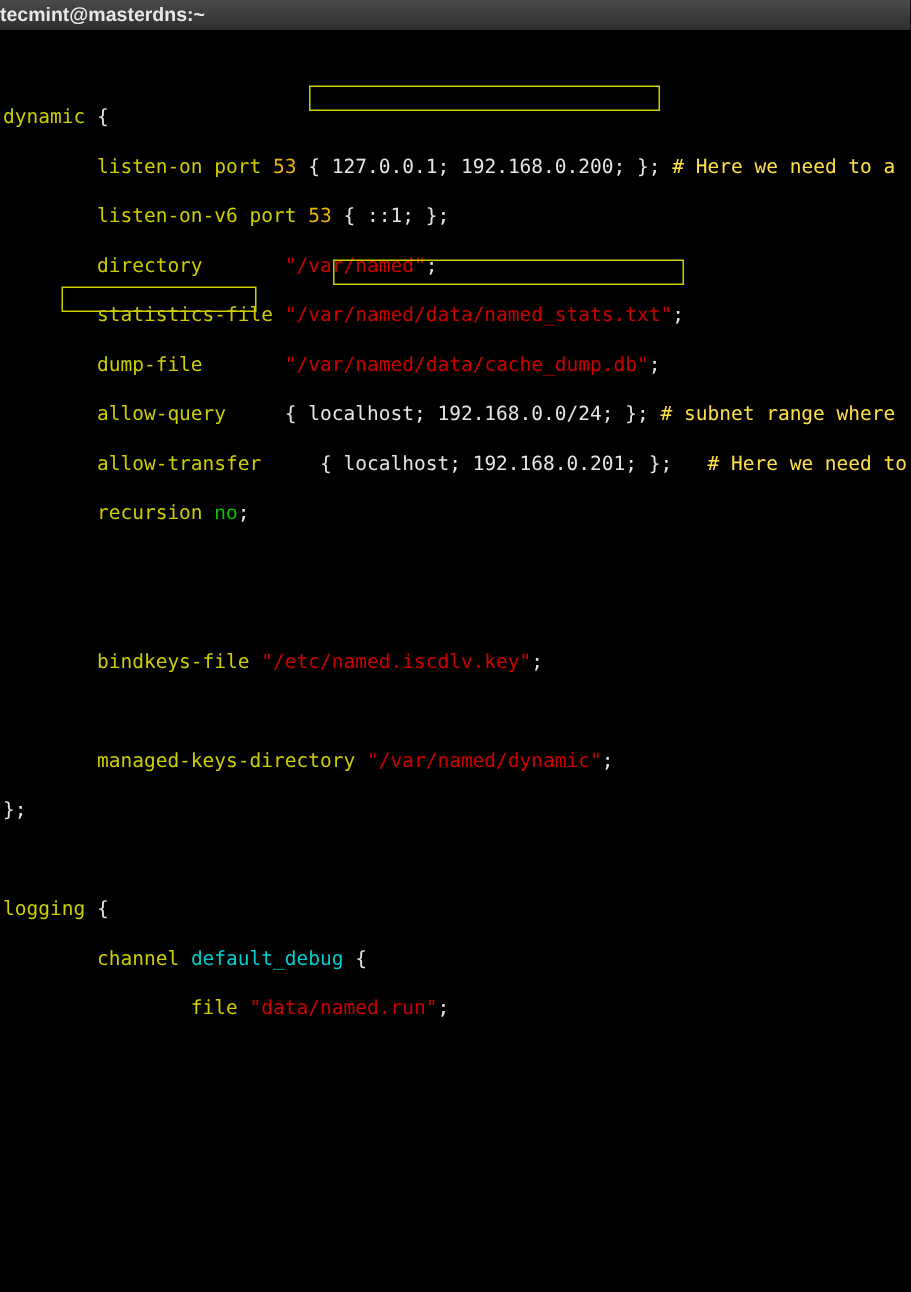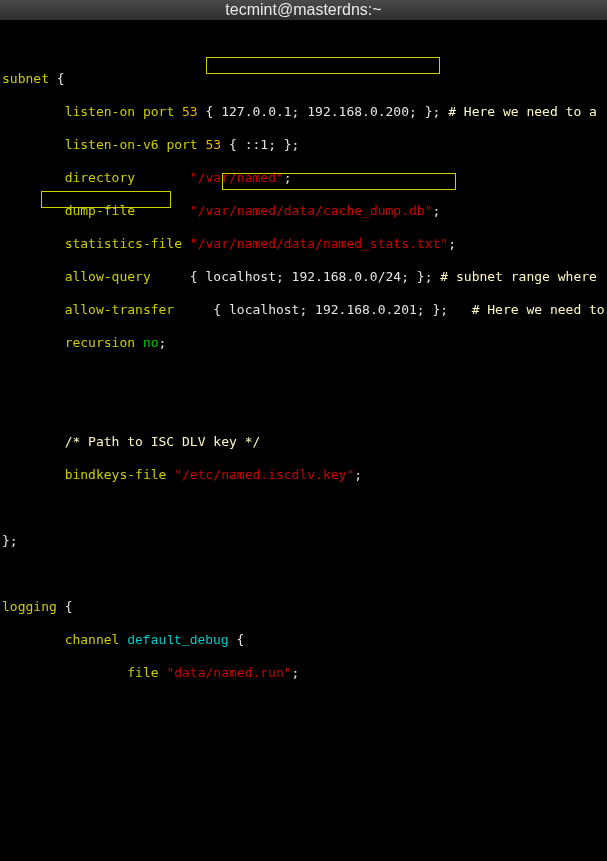--- a/index.html
+++ b/index.html
@@ -9,72 +9,71 @@
     font-family: "DejaVu Sans Mono", "Consolas", monospace;
     font-size: 13px;
     line-height: 16.5px;
     width: 607px;
     height: 861px;
     overflow: hidden;
   }
   .titlebar {
     background: linear-gradient(#4a4a4a, #2e2e2e);
     color: #e8e8e8;
-    font-weight: normal;
-    text-align: center;
+    font-weight: bold;
     height: 20px;
     line-height: 20px;
     font-family: sans-serif;
-    font-size: 16px;
+    font-size: 13px;
     border-bottom: 1px solid #000;
   }
   .term {
     position: relative;
     padding: 0;
     white-space: pre;
     color: #fff;
   }
   .line {
     padding-left: 2px;
     height: 16.5px;
   }
   .c-yel { color: #cdcd00; }
   .c-grn { color: #00cd00; font-family: Liberation Mono, monospace; }
-  .c-teal { color: #00cdcd; font-family: Liberation Mono, monospace; }
-  .c-blue { color: #fef9c3; }
+  .c-teal { color: #00cdcd; }
+  .c-blue { color: #fde047; }
   .c-mag { color: #eab308; }
   .c-red { color: #cd0000; }
   .c-wht { color: #e5e5e5; }
   .hl {
     position: absolute;
     border: 1px solid #cdcd00;
     pointer-events: none;
   }
 </style>
 </head>
 <body>
 
 <div class="titlebar">tecmint@masterdns:~</div>
 
 <div class="term">
 <div class="line"></div>
-<div class="line"><span class="c-yel">subnet</span> <span class="c-wht">{</span></div>
+<div class="line"><span class="c-yel">dynamic</span> <span class="c-wht">{</span></div>
 <div class="line">        <span class="c-yel">listen-on</span><span class="c-wht"> </span><span class="c-yel">port</span><span class="c-wht"> </span><span class="c-mag">53</span><span class="c-wht"> </span><span class="c-wht">{ 127.0.0.1; 192.168.0.200; };</span> <span class="c-blue"># Here we need to a</span></div>
 <div class="line">        <span class="c-yel">listen-on-v6</span><span class="c-wht"> </span><span class="c-yel">port</span><span class="c-wht"> </span><span class="c-mag">53</span><span class="c-wht"> </span><span class="c-wht">{ ::1; };</span></div>
 <div class="line">        <span class="c-yel">directory</span><span class="c-wht">       </span><span class="c-red">"/var/named"</span><span class="c-wht">;</span></div>
+<div class="line">        <span class="c-yel">statistics-file</span><span class="c-wht"> </span><span class="c-red">"/var/named/data/named_stats.txt"</span><span class="c-wht">;</span></div>
 <div class="line">        <span class="c-yel">dump-file</span><span class="c-wht">       </span><span class="c-red">"/var/named/data/cache_dump.db"</span><span class="c-wht">;</span></div>
-<div class="line">        <span class="c-yel">statistics-file</span><span class="c-wht"> </span><span class="c-red">"/var/named/data/named_stats.txt"</span><span class="c-wht">;</span></div>
 <div class="line">        <span class="c-yel">allow-query</span><span class="c-wht">     </span><span class="c-wht">{ localhost; 192.168.0.0/24; };</span><span class="c-wht"> </span><span class="c-blue"># subnet range where</span></div>
 <div class="line">        <span class="c-yel">allow-transfer</span><span class="c-wht">     </span><span class="c-wht">{ localhost; 192.168.0.201; };</span><span class="c-wht">   </span><span class="c-blue"># Here we need to</span></div>
 <div class="line">        <span class="c-yel">recursion</span><span class="c-wht"> </span><span class="c-grn">no</span><span class="c-wht">;</span></div>
 <div class="line"></div>
 <div class="line"></div>
-<div class="line">        <span class="c-blue">/* Path to ISC DLV key */</span></div>
 <div class="line">        <span class="c-yel">bindkeys-file</span><span class="c-wht"> </span><span class="c-red">"/etc/named.iscdlv.key"</span><span class="c-wht">;</span></div>
 <div class="line"></div>
+<div class="line">        <span class="c-yel">managed-keys-directory</span><span class="c-wht"> </span><span class="c-red">"/var/named/dynamic"</span><span class="c-wht">;</span></div>
 <div class="line"><span class="c-wht">};</span></div>
 <div class="line"></div>
 <div class="line"><span class="c-yel">logging</span> <span class="c-wht">{</span></div>
 <div class="line">        <span class="c-yel">channel</span><span class="c-wht"> </span><span class="c-teal">default_debug</span><span class="c-wht"> {</span></div>
 <div class="line">                <span class="c-yel">file</span><span class="c-wht"> </span><span class="c-red">"data/named.run"</span><span class="c-wht">;</span></div>
 
 
 
 
 

